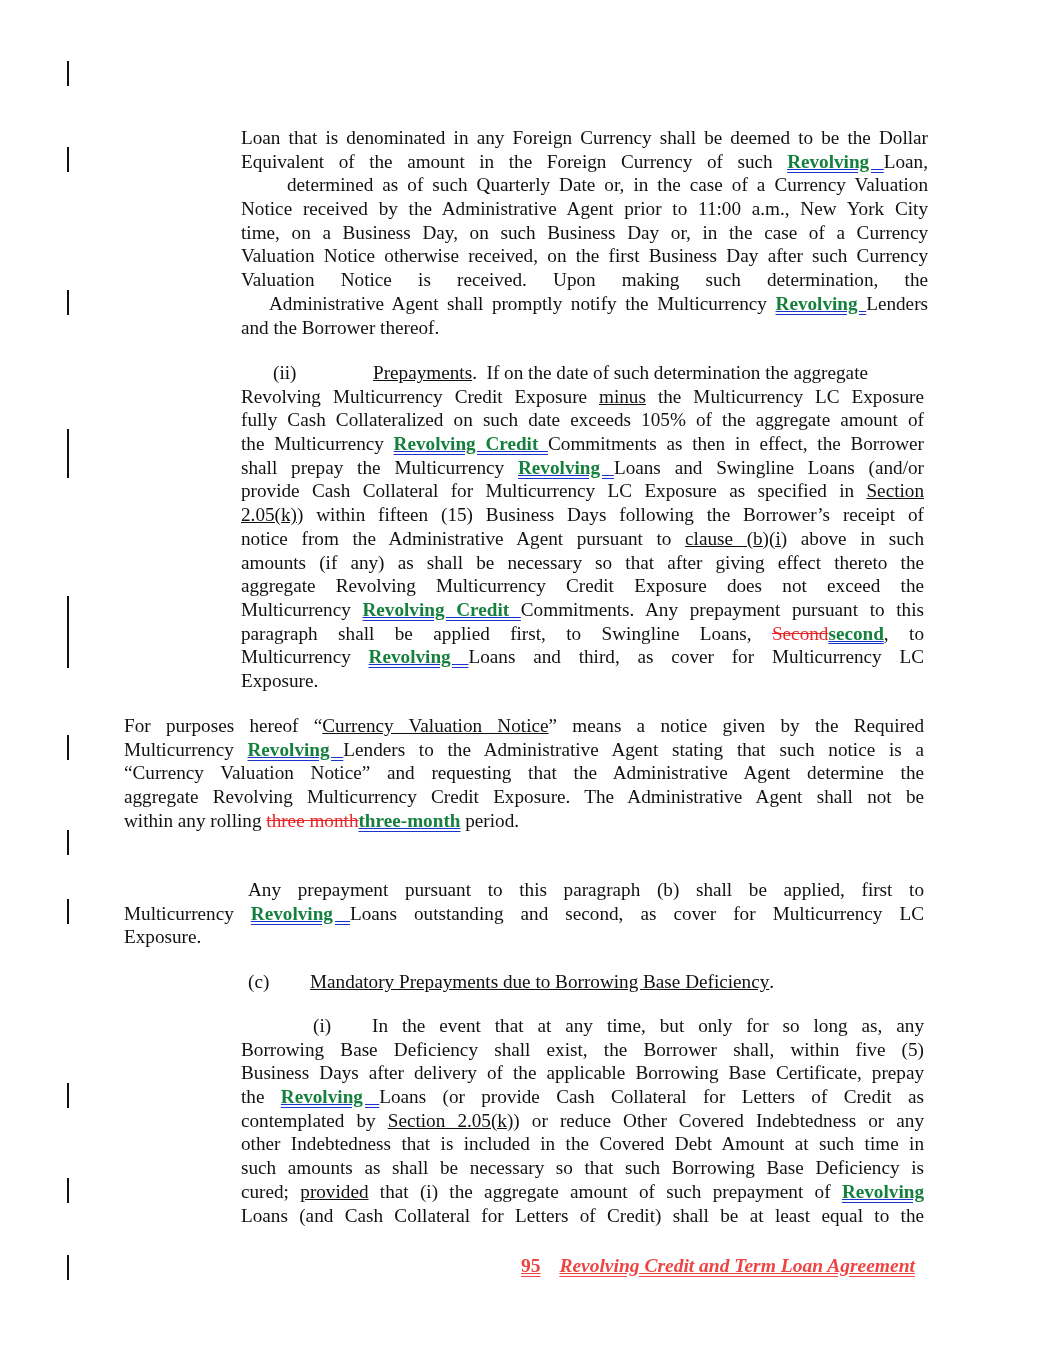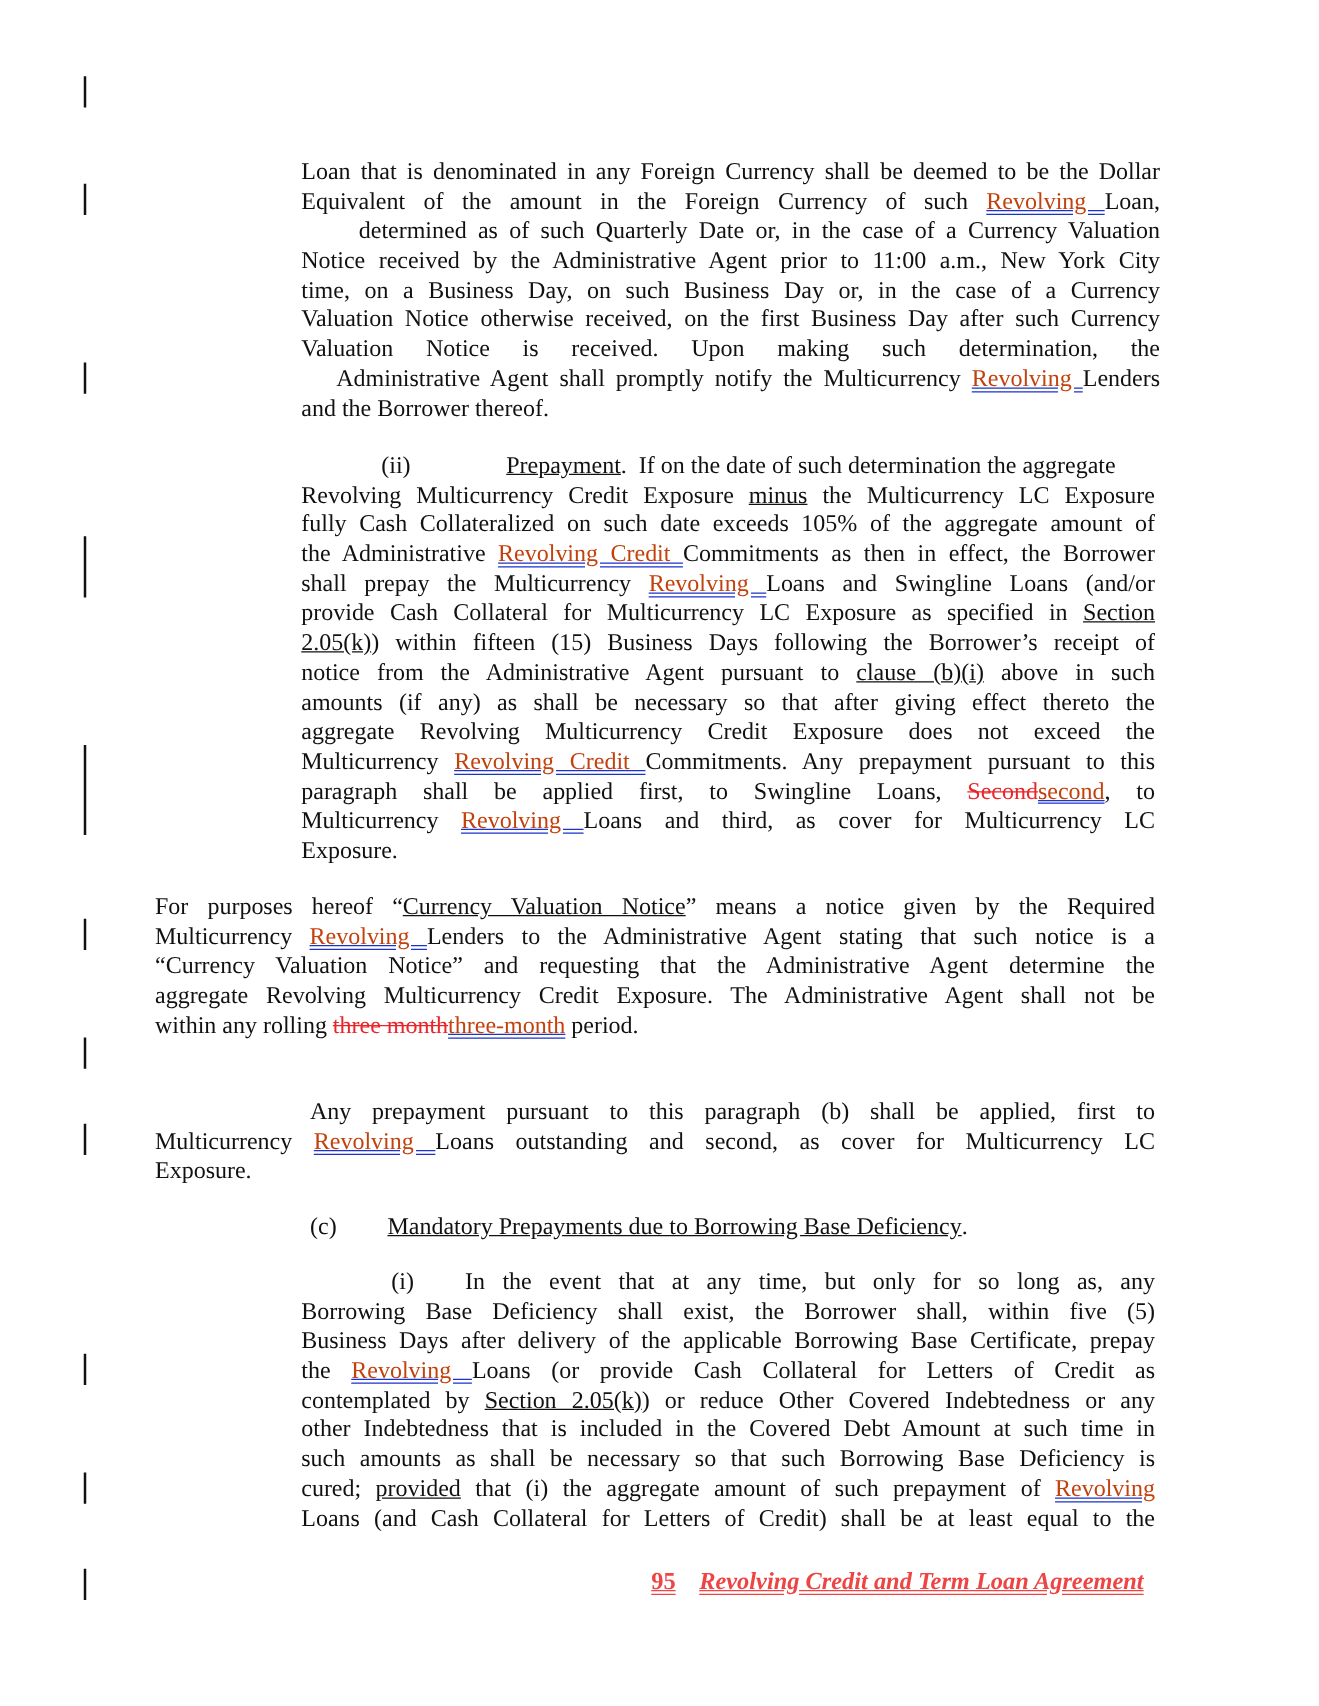--- a/index.html
+++ b/index.html
@@ -1,20 +1,20 @@
 <!DOCTYPE html>
 <html><head>
 <meta charset="utf-8">
 <style>
   html, body { margin: 0; padding: 0; background: #ffffff; }
   body { width: 1055px; height: 1365px; position: relative; overflow: hidden;
          font-family: "Liberation Serif", "DejaVu Serif", serif; font-size: 19.2px; color: #111; }
   .bar { position: absolute; left: 67px; width: 2px; background: #111; }
   .p { position: absolute; text-align: justify; line-height: 23.7px; margin: 0; }
-  .ins { color: #c2410c; font-weight: normal; text-decoration: underline double; text-decoration-color: #1a33cc; }
+  .ins { color: #15803d; font-weight: bold; text-decoration: underline double; text-decoration-color: #1a33cc; }
   .del { color: #e8262a; text-decoration: line-through; text-decoration-color: #e8262a; }
   .u { text-decoration: underline; }
   .footer { position: absolute; left: 521px; top: 1255px; font-size: 19.5px; font-weight: bold; color: #ef4444; }
   .footer .num { text-decoration: underline double; margin-right: 14px; }
   .footer .title { font-style: italic; text-decoration: underline double; }
   .ln { display: flex; justify-content: space-between; height: 23.7px; white-space: pre; }
   .ln.l { justify-content: flex-start; }
   .ln.l > span { margin-right: 0; }
 </style>
 </head>
@@ -40,24 +40,24 @@
   <div class="ln" style="display: block; text-align: justify; text-align-last: justify; white-space: normal;"><span style="white-space: normal; margin-left: 46px;">determined as of such Quarterly Date or, in the case of a Currency Valuation</span></div>
   <div class="ln" style="display: block; text-align: justify; text-align-last: justify; white-space: normal;"><span style="white-space: normal;">Notice received by the Administrative Agent prior to 11:00 a.m., New York City</span></div>
   <div class="ln" style="display: block; text-align: justify; text-align-last: justify; white-space: normal;"><span style="white-space: normal;">time, on a Business Day, on such Business Day or, in the case of a Currency</span></div>
   <div class="ln" style="display: block; text-align: justify; text-align-last: justify; white-space: normal;"><span style="white-space: normal;">Valuation Notice otherwise received, on the first Business Day after such Currency</span></div>
   <div class="ln" style="display: block; text-align: justify; text-align-last: justify; white-space: normal;"><span style="white-space: normal;">Valuation Notice is received.  Upon making such determination, the</span></div>
   <div class="ln" style="display: block; text-align: justify; text-align-last: justify; white-space: normal; margin-left: 28px;"><span style="white-space: normal;">Administrative Agent shall promptly notify the Multicurrency </span><span style="white-space: normal;"><span class="ins" style="white-space: normal;">Revolving </span><span style="white-space: normal;">Lenders</span></span></div>
   <div class="ln l"><span>and the Borrower thereof.</span></div>
 </div>
 
 <div class="p" style="left:241px;top:361px;width:683px;">
-  <div class="ln l"><span style="display:inline-block;width:72px;text-align:right;padding-right:60px;box-sizing:content-box;width:12px;margin-left:64px;">(ii)</span><span style="margin-left:28px" class="u">Prepayment</span><span>.  If on the date of such determination the aggregate</span></div>
+  <div class="ln l"><span style="display:inline-block;width:72px;text-align:right;padding-right:60px;box-sizing:content-box;width:12px;margin-left:32px;">(ii)</span><span style="margin-left:28px" class="u">Prepayments</span><span>.  If on the date of such determination the aggregate</span></div>
   <div class="ln" style="display: block; text-align: justify; text-align-last: justify; white-space: normal;"><span style="white-space: normal;"><span style="white-space: normal;">Revolving Multicurrency Credit Exposure </span><span class="u" style="white-space: normal;">minus</span><span style="white-space: normal;"> the Multicurrency LC Exposure</span></span></div>
   <div class="ln" style="display: block; text-align: justify; text-align-last: justify; white-space: normal;"><span style="white-space: normal;">fully Cash Collateralized on such date exceeds 105% of the aggregate amount of</span></div>
-  <div class="ln" style="display: block; text-align: justify; text-align-last: justify; white-space: normal;"><span style="white-space: normal;"><span style="white-space: normal;">the Administrative </span><span class="ins" style="white-space: normal;">Revolving Credit </span><span style="white-space: normal;">Commitments as then in effect, the Borrower</span></span></div>
+  <div class="ln" style="display: block; text-align: justify; text-align-last: justify; white-space: normal;"><span style="white-space: normal;"><span style="white-space: normal;">the Multicurrency </span><span class="ins" style="white-space: normal;">Revolving Credit </span><span style="white-space: normal;">Commitments as then in effect, the Borrower</span></span></div>
   <div class="ln" style="display: block; text-align: justify; text-align-last: justify; white-space: normal;"><span style="white-space: normal;"><span style="white-space: normal;">shall prepay the Multicurrency </span><span class="ins" style="white-space: normal;">Revolving </span><span style="white-space: normal;">Loans and Swingline Loans (and/or</span></span></div>
   <div class="ln" style="display: block; text-align: justify; text-align-last: justify; white-space: normal;"><span style="white-space: normal;"><span style="white-space: normal;">provide Cash Collateral for Multicurrency LC Exposure as specified in </span><span class="u" style="white-space: normal;">Section</span></span></div>
   <div class="ln" style="display: block; text-align: justify; text-align-last: justify; white-space: normal;"><span style="white-space: normal;"><span class="u" style="white-space: normal;">2.05(k)</span><span style="white-space: normal;">) within fifteen (15) Business Days following the Borrower’s receipt of</span></span></div>
   <div class="ln" style="display: block; text-align: justify; text-align-last: justify; white-space: normal;"><span style="white-space: normal;"><span style="white-space: normal;">notice from the Administrative Agent pursuant to </span><span class="u" style="white-space: normal;">clause (b)(i)</span><span style="white-space: normal;"> above in such</span></span></div>
   <div class="ln" style="display: block; text-align: justify; text-align-last: justify; white-space: normal;"><span style="white-space: normal;">amounts (if any) as shall be necessary so that after giving effect thereto the</span></div>
   <div class="ln" style="display: block; text-align: justify; text-align-last: justify; white-space: normal;"><span style="white-space: normal;">aggregate Revolving Multicurrency Credit Exposure does not exceed the</span></div>
   <div class="ln" style="display: block; text-align: justify; text-align-last: justify; white-space: normal;"><span style="white-space: normal;"><span style="white-space: normal;">Multicurrency </span><span class="ins" style="white-space: normal;">Revolving Credit </span><span style="white-space: normal;">Commitments.  Any prepayment pursuant to this</span></span></div>
   <div class="ln" style="display: block; text-align: justify; text-align-last: justify; white-space: normal;"><span style="white-space: normal;"><span style="white-space: normal;">paragraph shall be applied first, to Swingline Loans, </span><span class="del" style="white-space: normal;">Second</span><span class="ins" style="white-space: normal;">second</span><span style="white-space: normal;">, to</span></span></div>
   <div class="ln" style="display: block; text-align: justify; text-align-last: justify; white-space: normal;"><span style="white-space: normal; margin-top: 16px;"><span style="white-space: normal;">Multicurrency </span><span class="ins" style="white-space: normal;">Revolving </span><span style="white-space: normal;">Loans and third, as cover for Multicurrency LC</span></span></div>
   <div class="ln l"><span>Exposure.</span></div>

